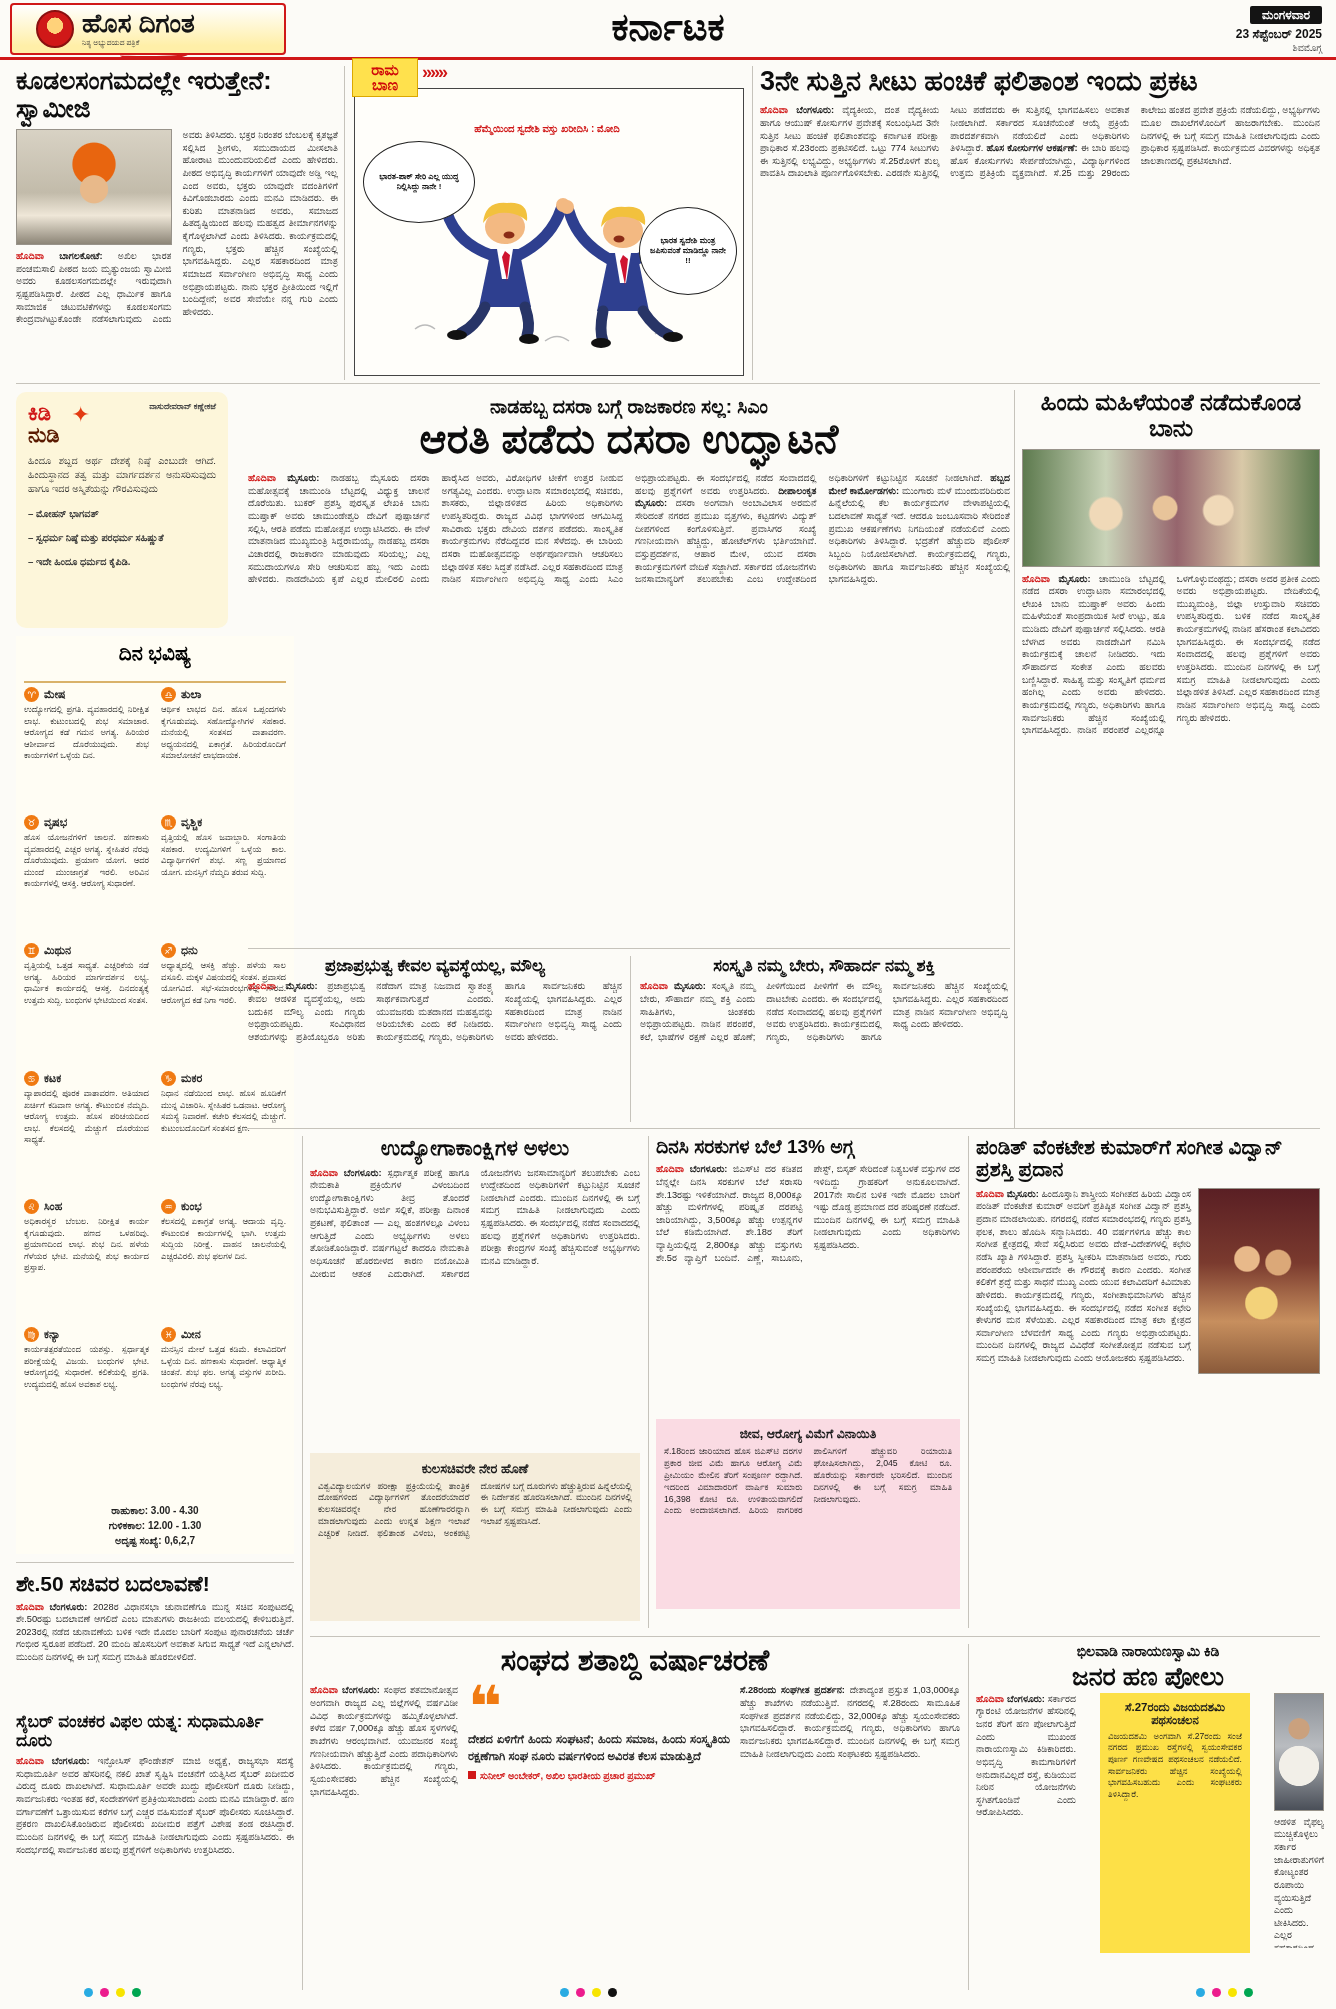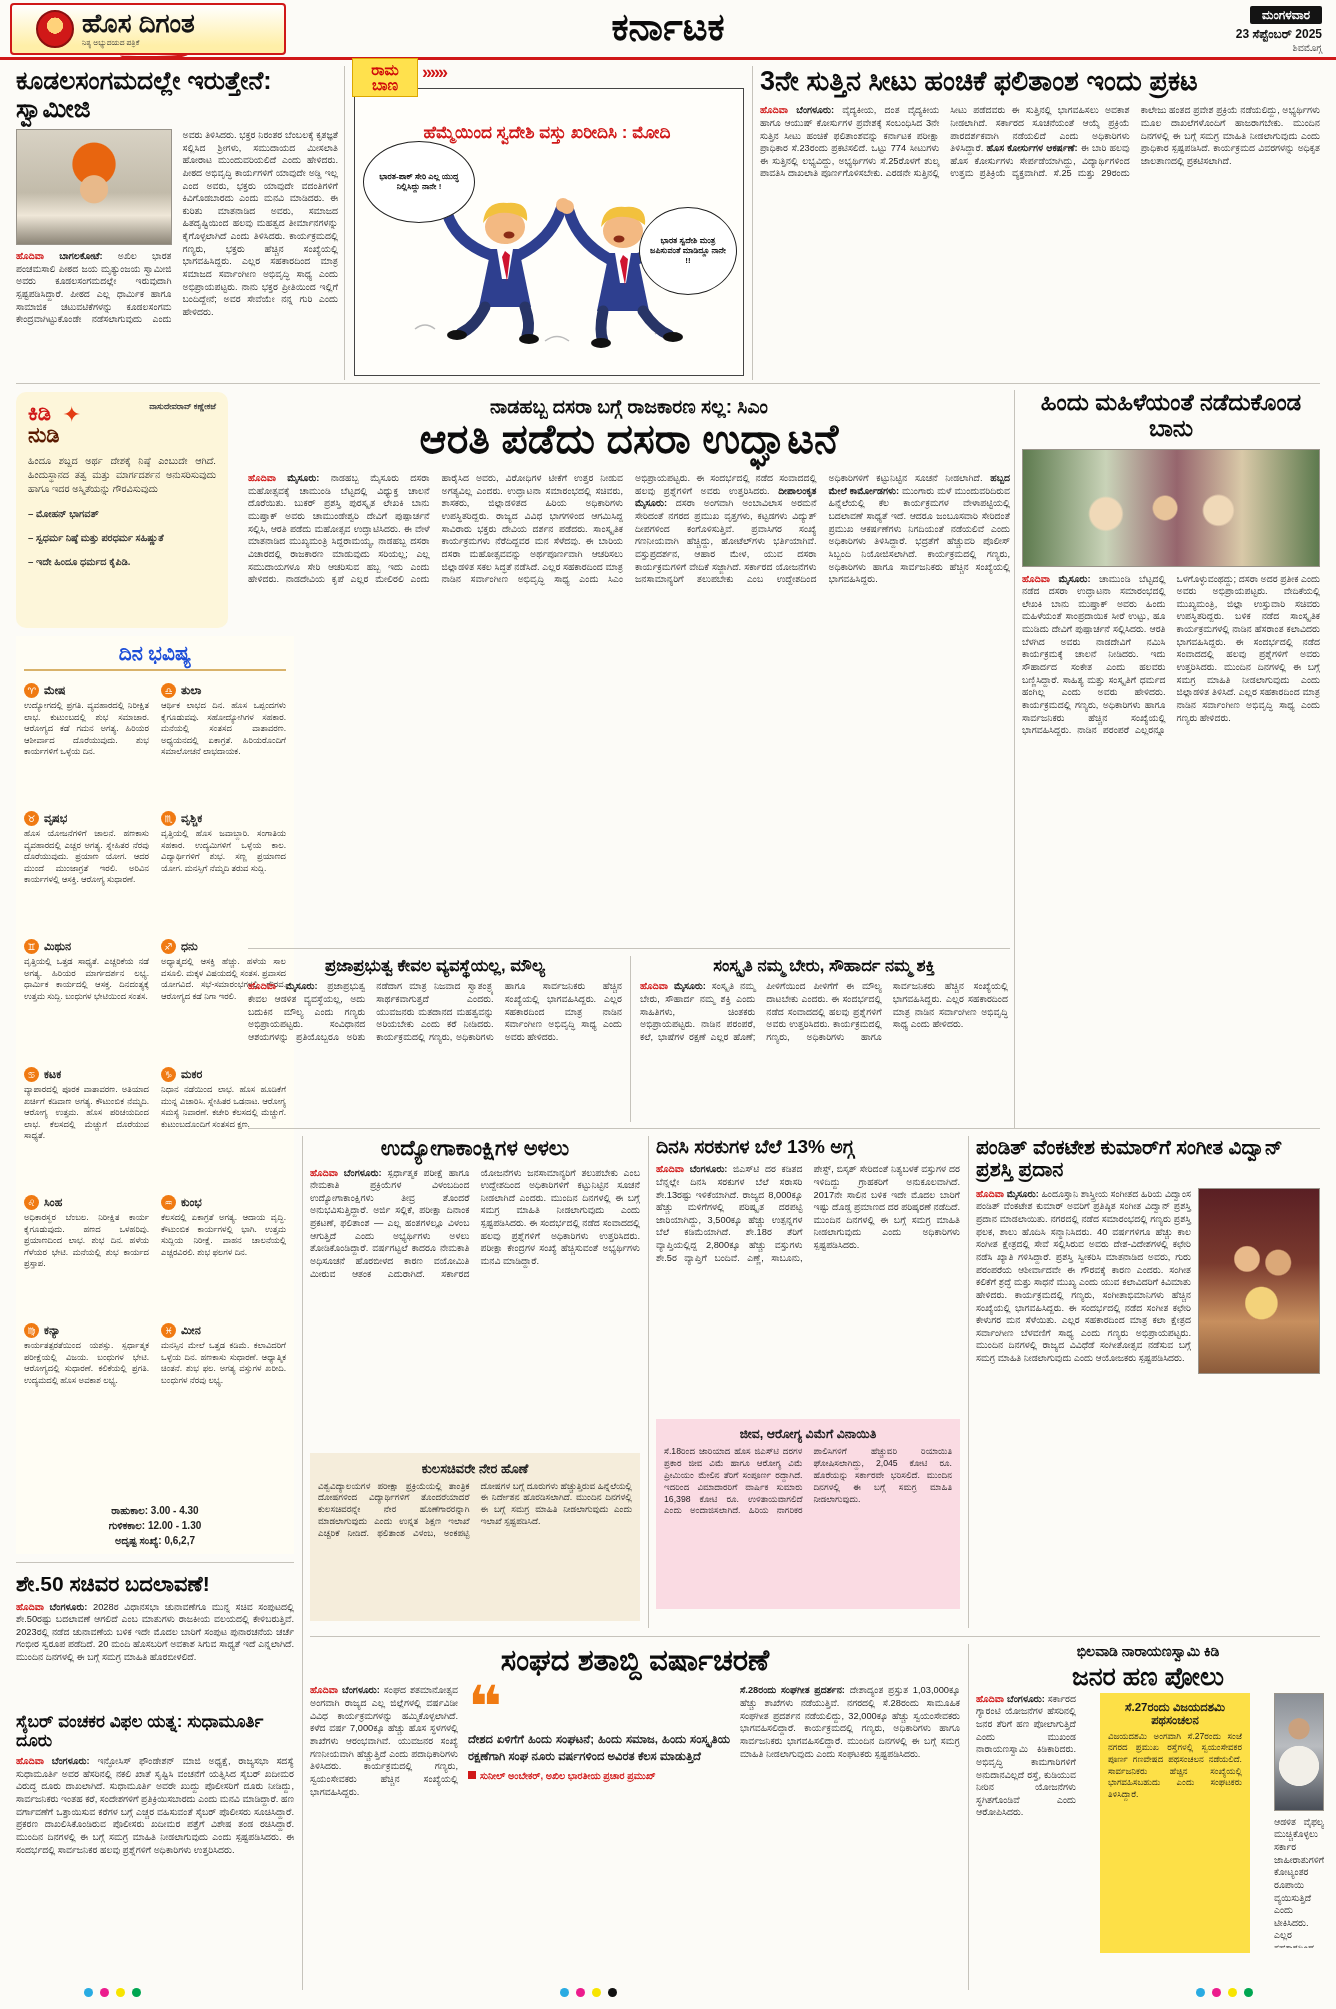--- a/index.html
+++ b/index.html
@@ -27,33 +27,33 @@
 .swoosh{position:absolute;left:120px;top:48px;width:70px;height:12px;border-bottom:4px solid #d01818;border-radius:0 0 60% 40%}
 .page-title{position:absolute;left:50%;transform:translateX(-50%);top:6px;font-size:38px;font-weight:800;color:#0b0b0b}
 .date-block{position:absolute;right:14px;top:5px;text-align:right}
 .day-badge{display:inline-block;background:#141414;color:#fff;font-size:12px;font-weight:700;padding:2px 12px;border-radius:2px}
 .date-line{font-size:12px;font-weight:700;margin-top:3px}
 .edition-line{font-size:9.5px;color:#333;margin-top:1px}
 
 .kicker{position:absolute;background:#ffe14d;border:1px solid #dca800;color:#cf0a0a;font-weight:800;font-size:15px;line-height:1.02;text-align:center;padding:3px 9px;z-index:3}
 .kick-arrows{position:absolute;color:#d01818;font-weight:800;font-size:18px;letter-spacing:-2px;z-index:3}
 .cartoon-box{position:absolute;border:1.2px solid #444;background:#fffefa;overflow:hidden}
-.cartoon-caption{position:absolute;top:34px;left:0;right:4px;text-align:center;color:#d01818;font-weight:800;font-size:17px;z-index:2}
+.cartoon-caption{position:absolute;top:34px;left:0;right:4px;text-align:center;color:#d01818;font-weight:800;font-size:10px;z-index:2}
 .bubble{position:absolute;background:#fff;border:1.4px solid #222;border-radius:50%;display:flex;align-items:center;justify-content:center;text-align:center;font-size:8px;font-weight:700;line-height:1.25;padding:10px;z-index:2}
 
 .kidi-box{position:absolute;background:#fdf6da;border-radius:10px;padding:10px 12px;overflow:hidden}
 .kidi-title{font-size:21px;font-weight:800;color:#d01818;line-height:1}
 .kidi-title2{font-size:21px;font-weight:800;color:#5a1a00;line-height:1}
 .kidi-star{color:#e33b12;font-size:22px}
 .kidi-attr{font-size:8px;color:#444;font-weight:700}
 .kidi-quote{font-size:9.6px;line-height:1.45;color:#222;margin-top:8px;text-align:justify}
 .kidi-line{font-size:9.6px;font-weight:700;color:#333;margin-top:12px}
 
 .horo{position:absolute;background:#fffdf4;padding:6px 8px;overflow:hidden}
-.horo-title{font-size:20px;font-weight:800;color:#1d4ed8;text-align:center;border-bottom:2px solid #d9b26a;padding-bottom:4px;margin-bottom:8px}
+.horo-title{font-size:20px;font-weight:800;color:#000000;text-align:center;border-bottom:2px solid #d9b26a;padding-bottom:16px;}
 .hgrid{display:grid;grid-template-rows:repeat(6,128px);grid-auto-flow:column;column-gap:12px;row-gap:0}
 .hitem{overflow:hidden;padding-top:4px}
 .hhead{display:flex;align-items:center;gap:5px;margin-bottom:2px}
 .hicon{width:15px;height:15px;border-radius:50%;background:#f07a12;color:#fff;font-size:9px;display:flex;align-items:center;justify-content:center;flex:0 0 auto}
 .hsign{font-size:11px;font-weight:800;color:#222}
 .htext{font-size:8.4px;line-height:1.38;text-align:justify;color:#222}
 .horo-foot{position:absolute;left:8px;right:8px;bottom:6px;text-align:center;font-size:10px;font-weight:800;color:#222;line-height:1.5}
 
 .tint-box{padding:8px;overflow:hidden}
 .box-title{font-weight:800;text-align:center;margin-bottom:4px;color:#1a1a1a}
@@ -159,21 +159,21 @@
       <b class="dl">ಬೆಂಗಳೂರು:</b>
       <span>ವೈದ್ಯಕೀಯ, ದಂತ ವೈದ್ಯಕೀಯ ಹಾಗೂ ಆಯುಷ್ ಕೋರ್ಸುಗಳ ಪ್ರವೇಶಕ್ಕೆ ಸಂಬಂಧಿಸಿದ 3ನೇ ಸುತ್ತಿನ ಸೀಟು ಹಂಚಿಕೆ ಫಲಿತಾಂಶವನ್ನು ಕರ್ನಾಟಕ ಪರೀಕ್ಷಾ ಪ್ರಾಧಿಕಾರ ಸೆ.23ರಂದು ಪ್ರಕಟಿಸಲಿದೆ. ಒಟ್ಟು 774 ಸೀಟುಗಳು ಈ ಸುತ್ತಿನಲ್ಲಿ ಲಭ್ಯವಿದ್ದು, ಅಭ್ಯರ್ಥಿಗಳು ಸೆ.25ರೊಳಗೆ ಶುಲ್ಕ ಪಾವತಿಸಿ ದಾಖಲಾತಿ ಪೂರ್ಣಗೊಳಿಸಬೇಕು. ಎರಡನೇ ಸುತ್ತಿನಲ್ಲಿ ಸೀಟು ಪಡೆದವರು ಈ ಸುತ್ತಿನಲ್ಲಿ ಭಾಗವಹಿಸಲು ಅವಕಾಶ ನೀಡಲಾಗಿದೆ. ಸರ್ಕಾರದ ಸೂಚನೆಯಂತೆ ಆಯ್ಕೆ ಪ್ರಕ್ರಿಯೆ ಪಾರದರ್ಶಕವಾಗಿ ನಡೆಯಲಿದೆ ಎಂದು ಅಧಿಕಾರಿಗಳು ತಿಳಿಸಿದ್ದಾರೆ.</span>
       <b class="bsub">ಹೊಸ ಕೋರ್ಸುಗಳ ಆಕರ್ಷಣೆ:</b>
       <span>ಈ ಬಾರಿ ಹಲವು ಹೊಸ ಕೋರ್ಸುಗಳು ಸೇರ್ಪಡೆಯಾಗಿದ್ದು, ವಿದ್ಯಾರ್ಥಿಗಳಿಂದ ಉತ್ತಮ ಪ್ರತಿಕ್ರಿಯೆ ವ್ಯಕ್ತವಾಗಿದೆ. ಸೆ.25 ಮತ್ತು 29ರಂದು ಕಾಲೇಜು ಹಂತದ ಪ್ರವೇಶ ಪ್ರಕ್ರಿಯೆ ನಡೆಯಲಿದ್ದು, ಅಭ್ಯರ್ಥಿಗಳು ಮೂಲ ದಾಖಲೆಗಳೊಂದಿಗೆ ಹಾಜರಾಗಬೇಕು. ಮುಂದಿನ ದಿನಗಳಲ್ಲಿ ಈ ಬಗ್ಗೆ ಸಮಗ್ರ ಮಾಹಿತಿ ನೀಡಲಾಗುವುದು ಎಂದು ಪ್ರಾಧಿಕಾರ ಸ್ಪಷ್ಟಪಡಿಸಿದೆ. ಕಾರ್ಯಕ್ರಮದ ವಿವರಗಳನ್ನು ಅಧಿಕೃತ ಜಾಲತಾಣದಲ್ಲಿ ಪ್ರಕಟಿಸಲಾಗಿದೆ.</span>
     </div>
   </div>
 
   <div class="hr" style="left:16px;top:383px;width:1304px"></div>
 
   <div class="kidi-box" style="left:16px;top:392px;width:212px;height:236px">
-    <div style="display:flex;align-items:flex-start;gap:3px">
+    <div style="display:flex;align-items:flex-start;gap:12px">
       <div>
         <span class="kidi-title">ಕಿಡಿ</span><br>
         <span class="kidi-title2">ನುಡಿ</span>
       </div>
       <span class="kidi-star">✦</span>
       <span class="kidi-attr" style="margin-left:auto;text-align:right">ವಾಸುದೇವರಾವ್ ಕಣ್ಣೇಕಜೆ</span>
     </div>
     <div class="kidi-quote">ಹಿಂದೂ ಶಬ್ದದ ಅರ್ಥ ದೇಶಕ್ಕೆ ನಿಷ್ಠೆ ಎಂಬುದೇ ಆಗಿದೆ. ಹಿಂದುಸ್ಥಾನದ ತತ್ವ ಮತ್ತು ಮಾರ್ಗದರ್ಶನ ಅನುಸರಿಸುವುದು ಹಾಗೂ ಇದರ ಅಸ್ಮಿತೆಯನ್ನು ಗೌರವಿಸುವುದು</div>
     <div class="kidi-line">– ಮೋಹನ್ ಭಾಗವತ್</div>
     <div class="kidi-line">– ಸ್ವಧರ್ಮ ನಿಷ್ಠೆ ಮತ್ತು ಪರಧರ್ಮ ಸಹಿಷ್ಣುತೆ</div>

